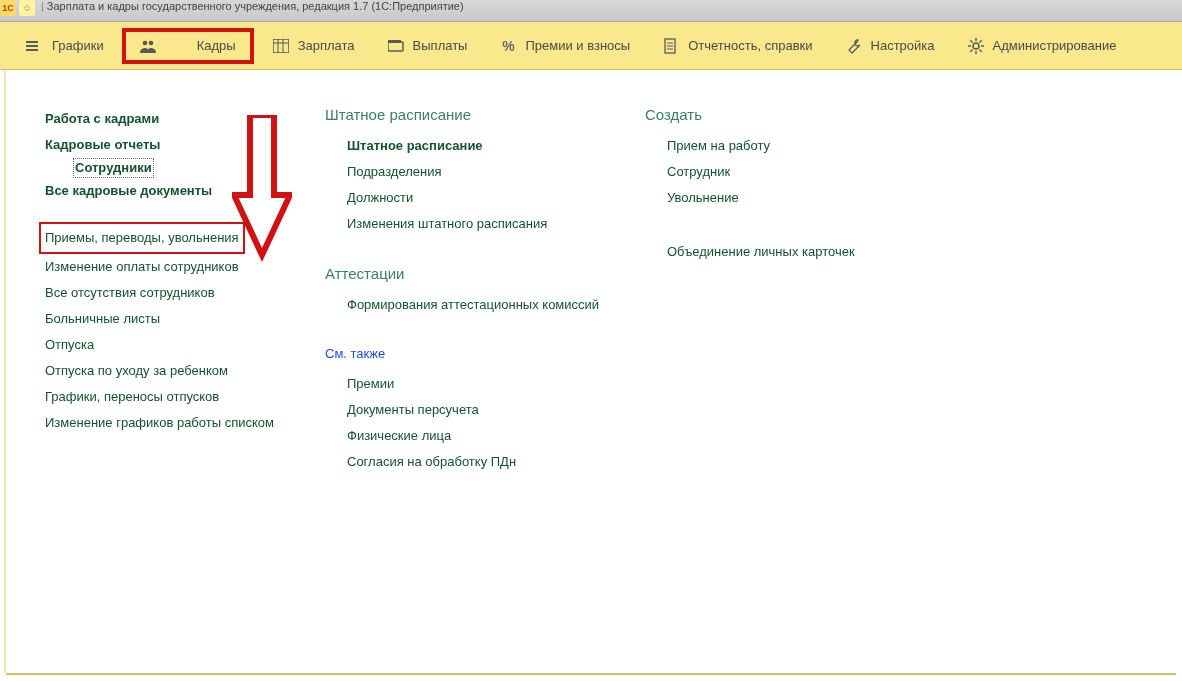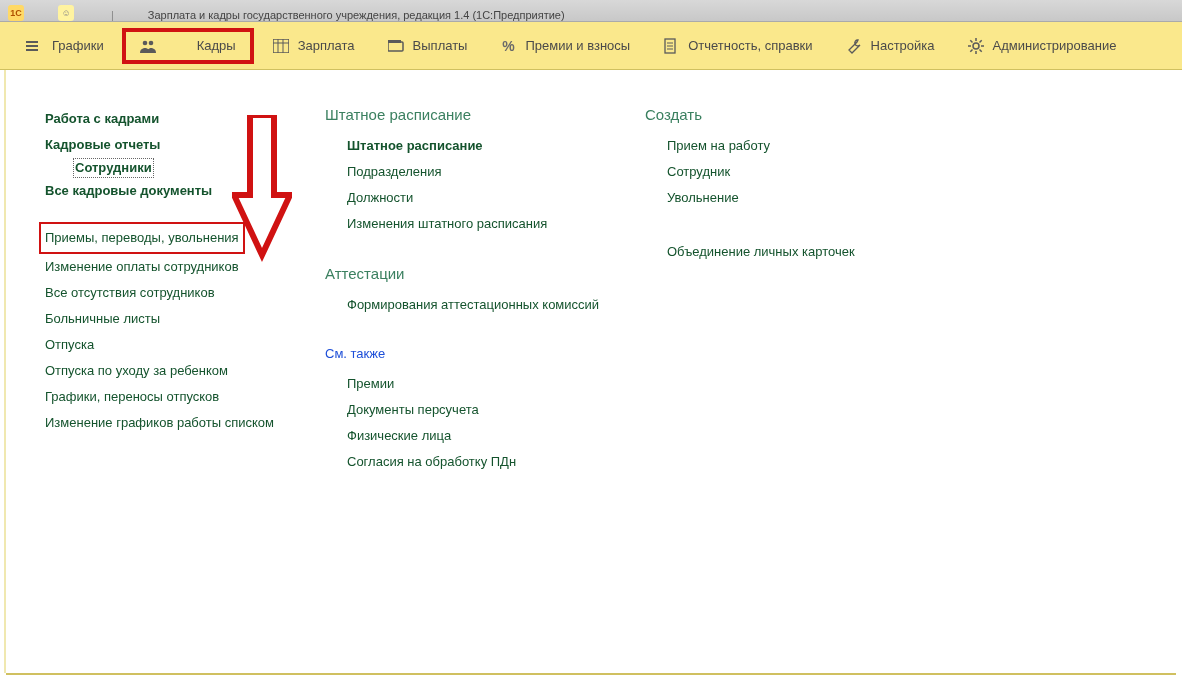--- a/index.html
+++ b/index.html
@@ -9,26 +9,25 @@
       background: #fff;
       width: 1182px;
       height: 681px;
       overflow: hidden;
       position: relative;
     }
     .title-bar {
       background: linear-gradient(to bottom, #d8d8d8, #c8c8c8);
       height: 22px;
       display: flex;
-      align-items: flex-end;
-      padding: 0 8px;
+      align-items: flex-start;
+      padding: 0 0;
       border-bottom: 1px solid #aaa;
       font-size: 11px;
       color: #444;
-      gap: 31px;
     }
     .title-bar .badge {
       display: inline-flex;
       align-items: center;
       justify-content: center;
       width: 16px; height: 16px;
       border-radius: 3px;
       font-size: 9px;
       font-weight: bold;
       margin-right: 3px;
@@ -152,21 +151,21 @@
     }
     svg { display: block; }
   </style>
 </head>
 <body>
 
 <div class="title-bar">
   <span class="badge badge-1c">1C</span>
   <span class="badge badge-smile">☺</span>
   <span class="sep">|</span>
-  <span>Зарплата и кадры государственного учреждения, редакция 1.4  (1С:Предприятие)</span>
+  <span>Зарплата и кадры государственного учреждения, редакция 1.7  (1С:Предприятие)</span>
 </div>
 
 <div class="menu-bar">
   <div class="menu-item">
     <span class="m-icon">
       <span class="menu-hamburger">
           <span></span>
           <span></span>
           <span></span>
         </span>

